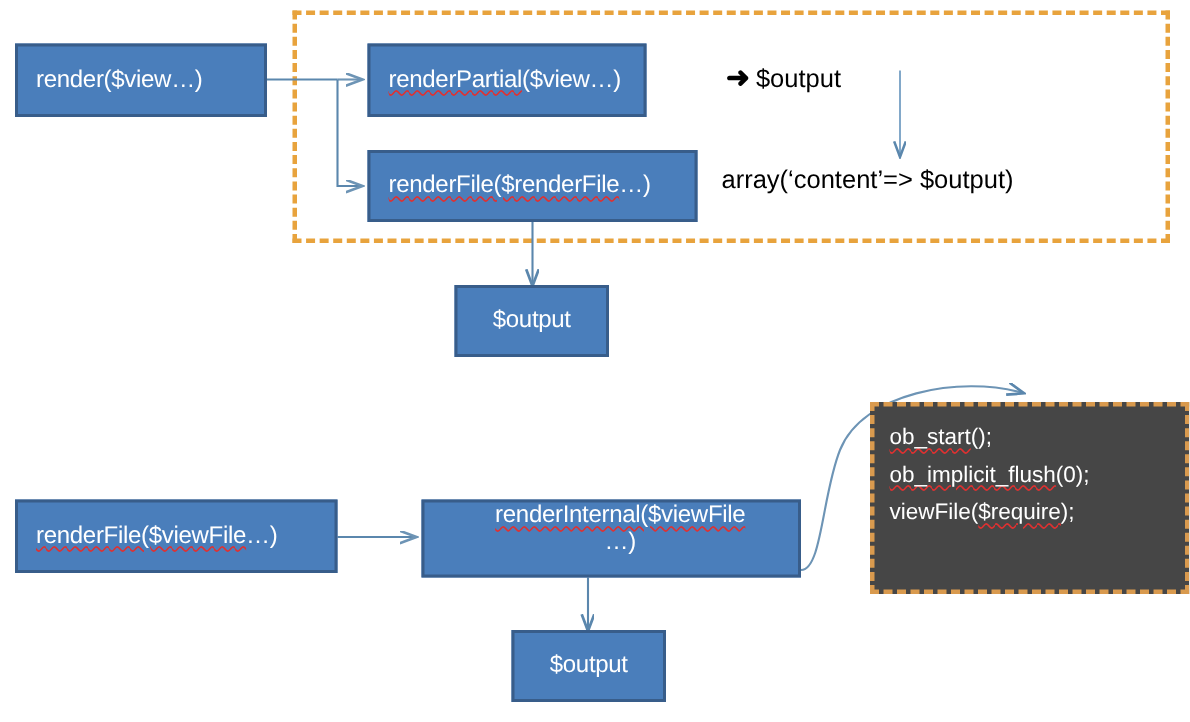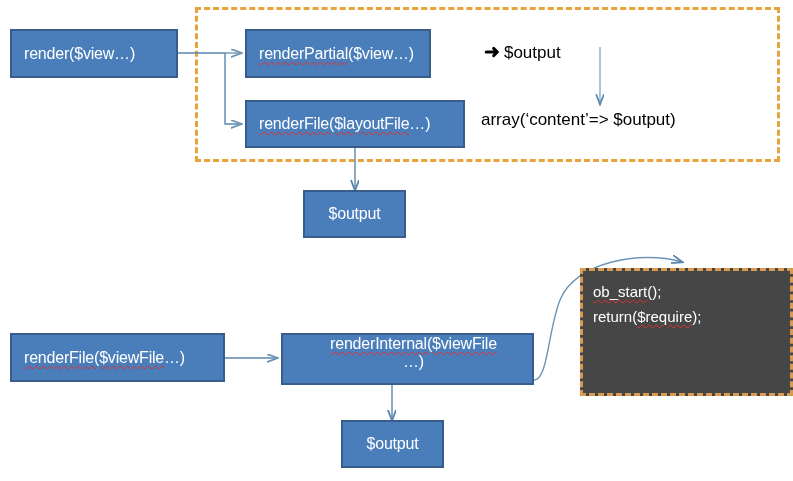--- a/index.html
+++ b/index.html
@@ -131,21 +131,21 @@
   <div class="node pad-left" style="left:10px; top:29px; width:168px; height:49px;text-align:right;">
     <span>render($view…)</span>
   </div>
 
   <div class="node pad-left" style="left:245px; top:29px; width:186px; height:49px;">
     <span class="sq">renderPartial</span>
       <span>($view…)</span>
   </div>
 
   <div class="node pad-left" style="left:245px; top:100px; width:220px; height:48px;">
-    <span class="sq">renderFile($layoutFile</span>
+    <span class="sq">renderFile($renderFile</span>
       <span>…)</span>
   </div>
 
   <div class="free-text" style="left:481px; top:110px;">
     <span>array(‘content’=&gt; $output)</span>
   </div>
 
   <div class="free-text" style="left:484px; top:40px;">
     <span class="arrow-glyph">➜</span><span>$output</span>
   </div>
@@ -166,17 +166,20 @@
 
   <div class="node center" style="left:341px; top:420px; width:103px; height:48px;">
     <span>$output</span>
   </div>
 
   <div class="code-box" style="left:580px; top:268px; width:213px; height:128px;">
     <div>
       <span class="sq">ob_start</span><span>();</span>
     </div>
     <div>
-      <span>return(</span><span class="sq">$require</span><span>);</span>
+      <span class="sq">ob_implicit_flush</span><span>(0);</span>
+    </div>
+    <div>
+      <span>viewFile(</span><span class="sq">$require</span><span>);</span>
     </div>
   </div>
 
 </div>
 
 </body></html>

